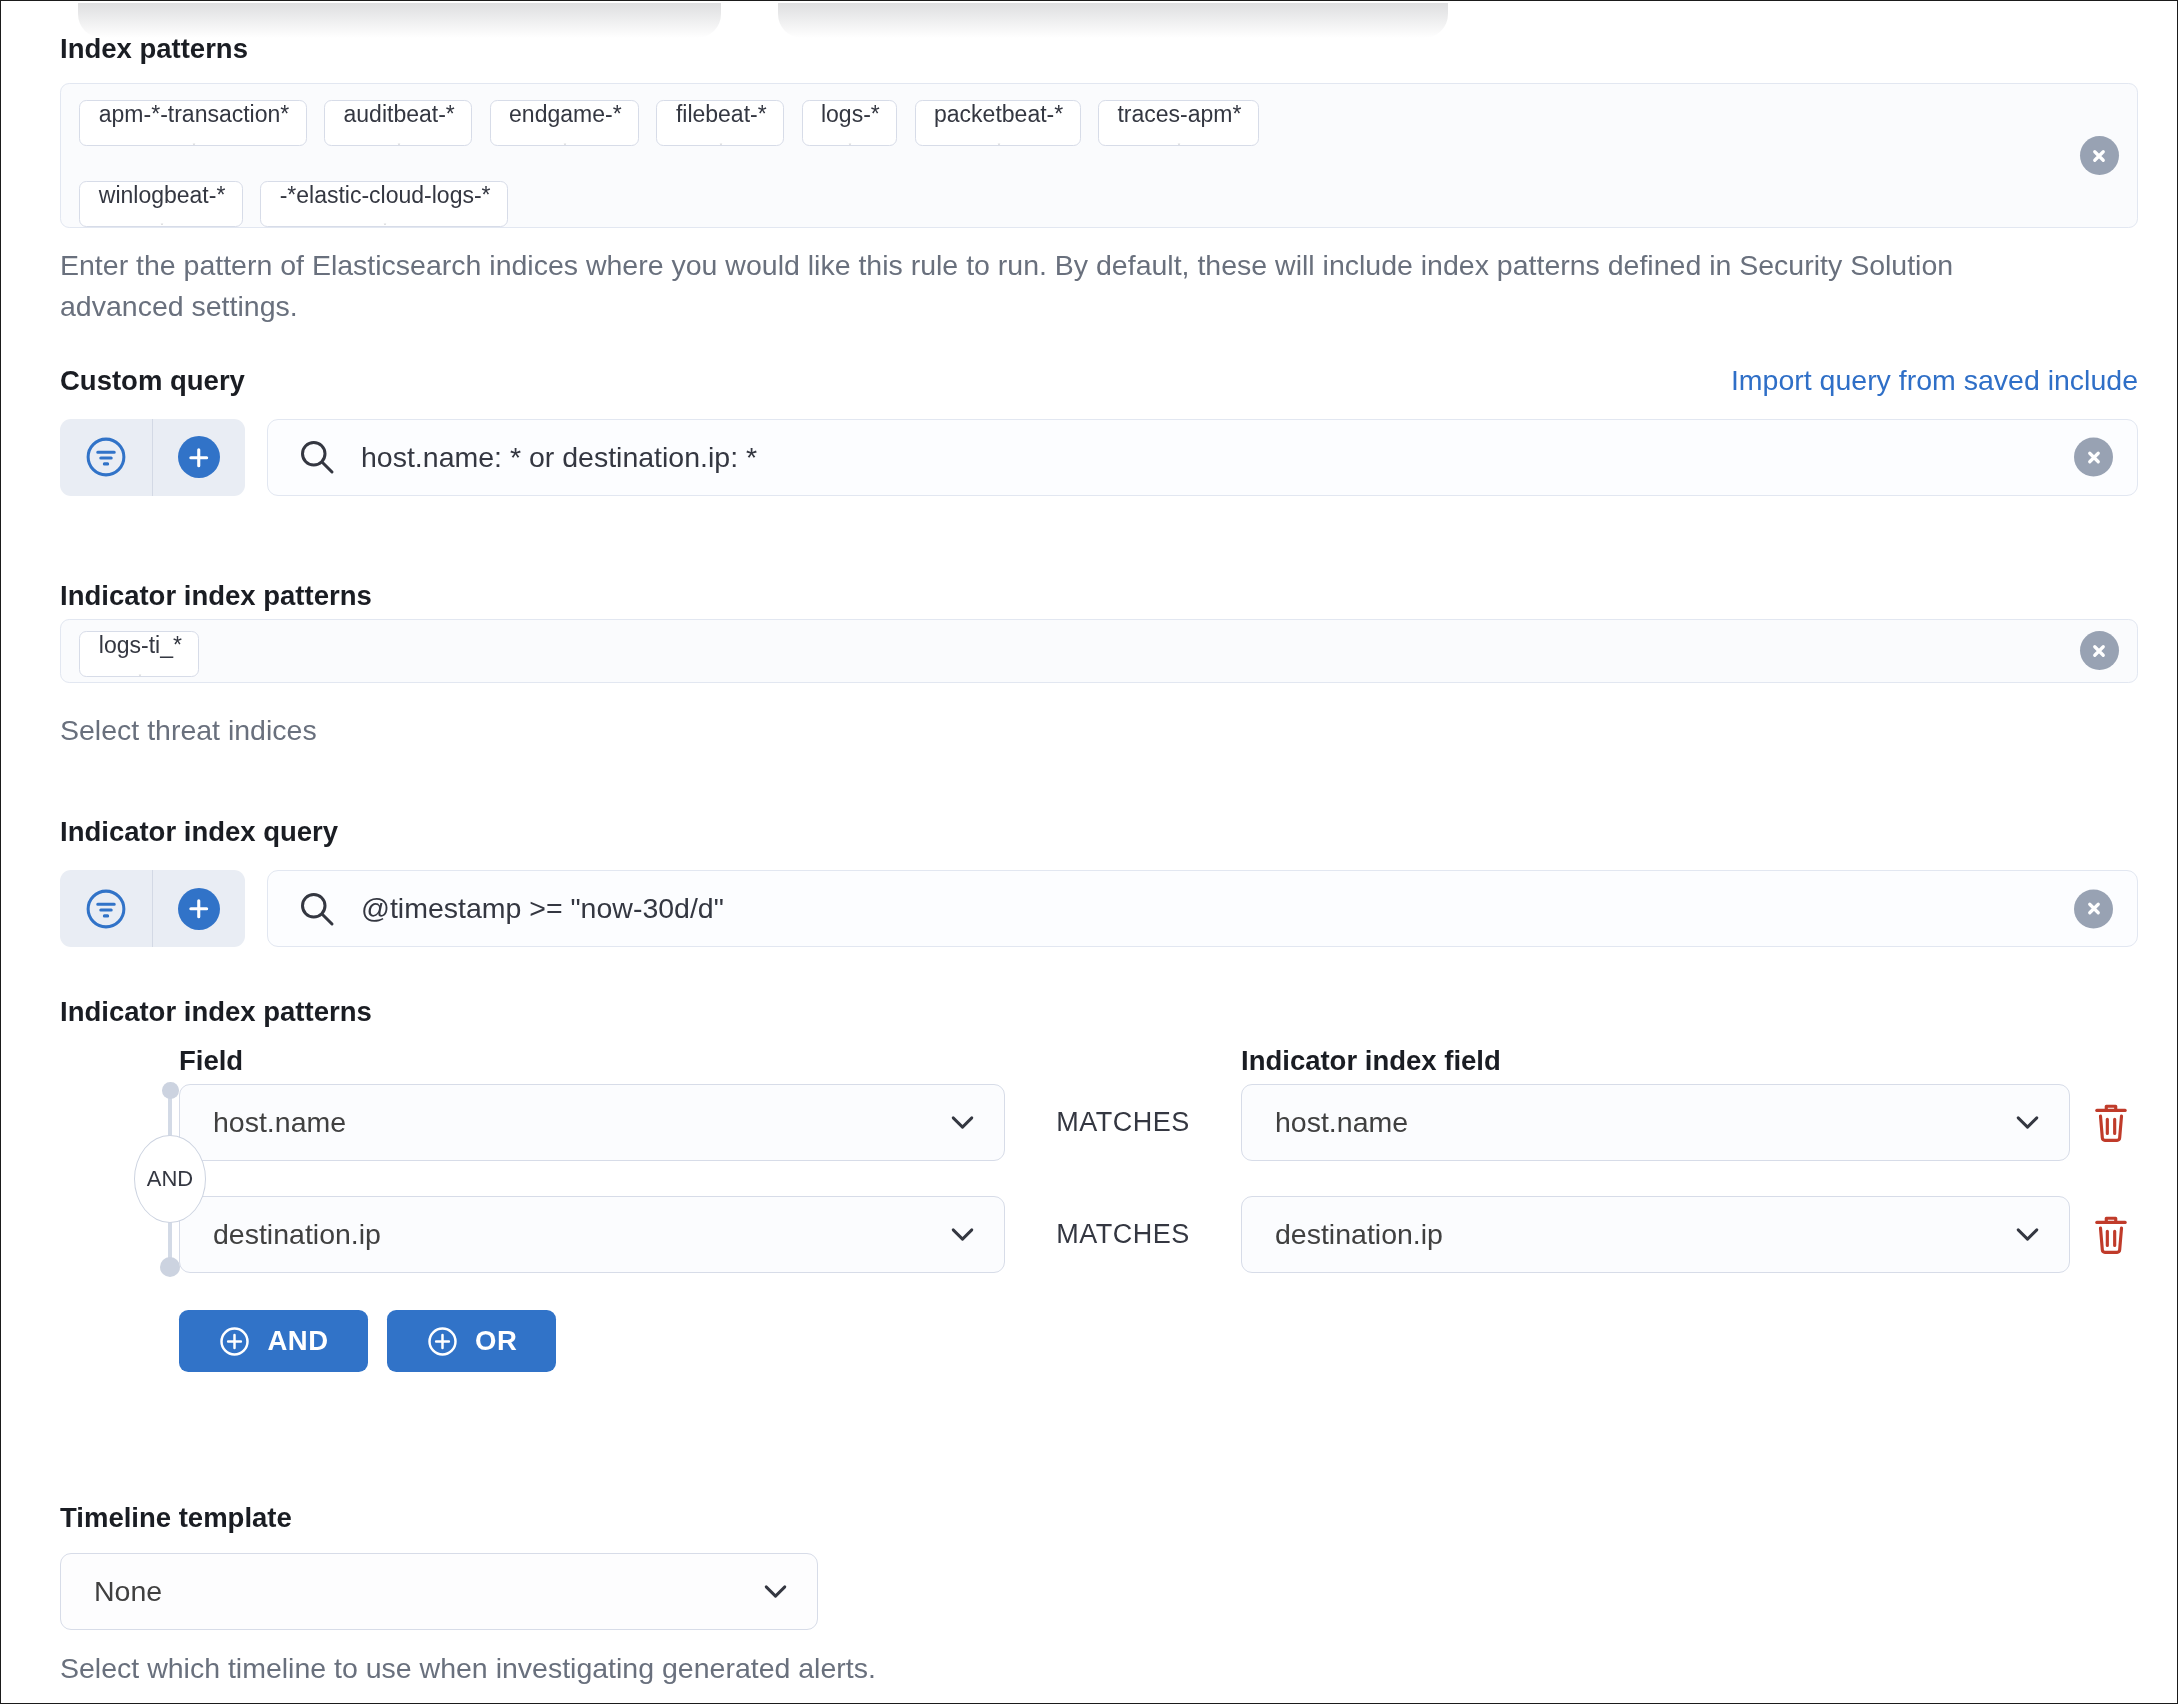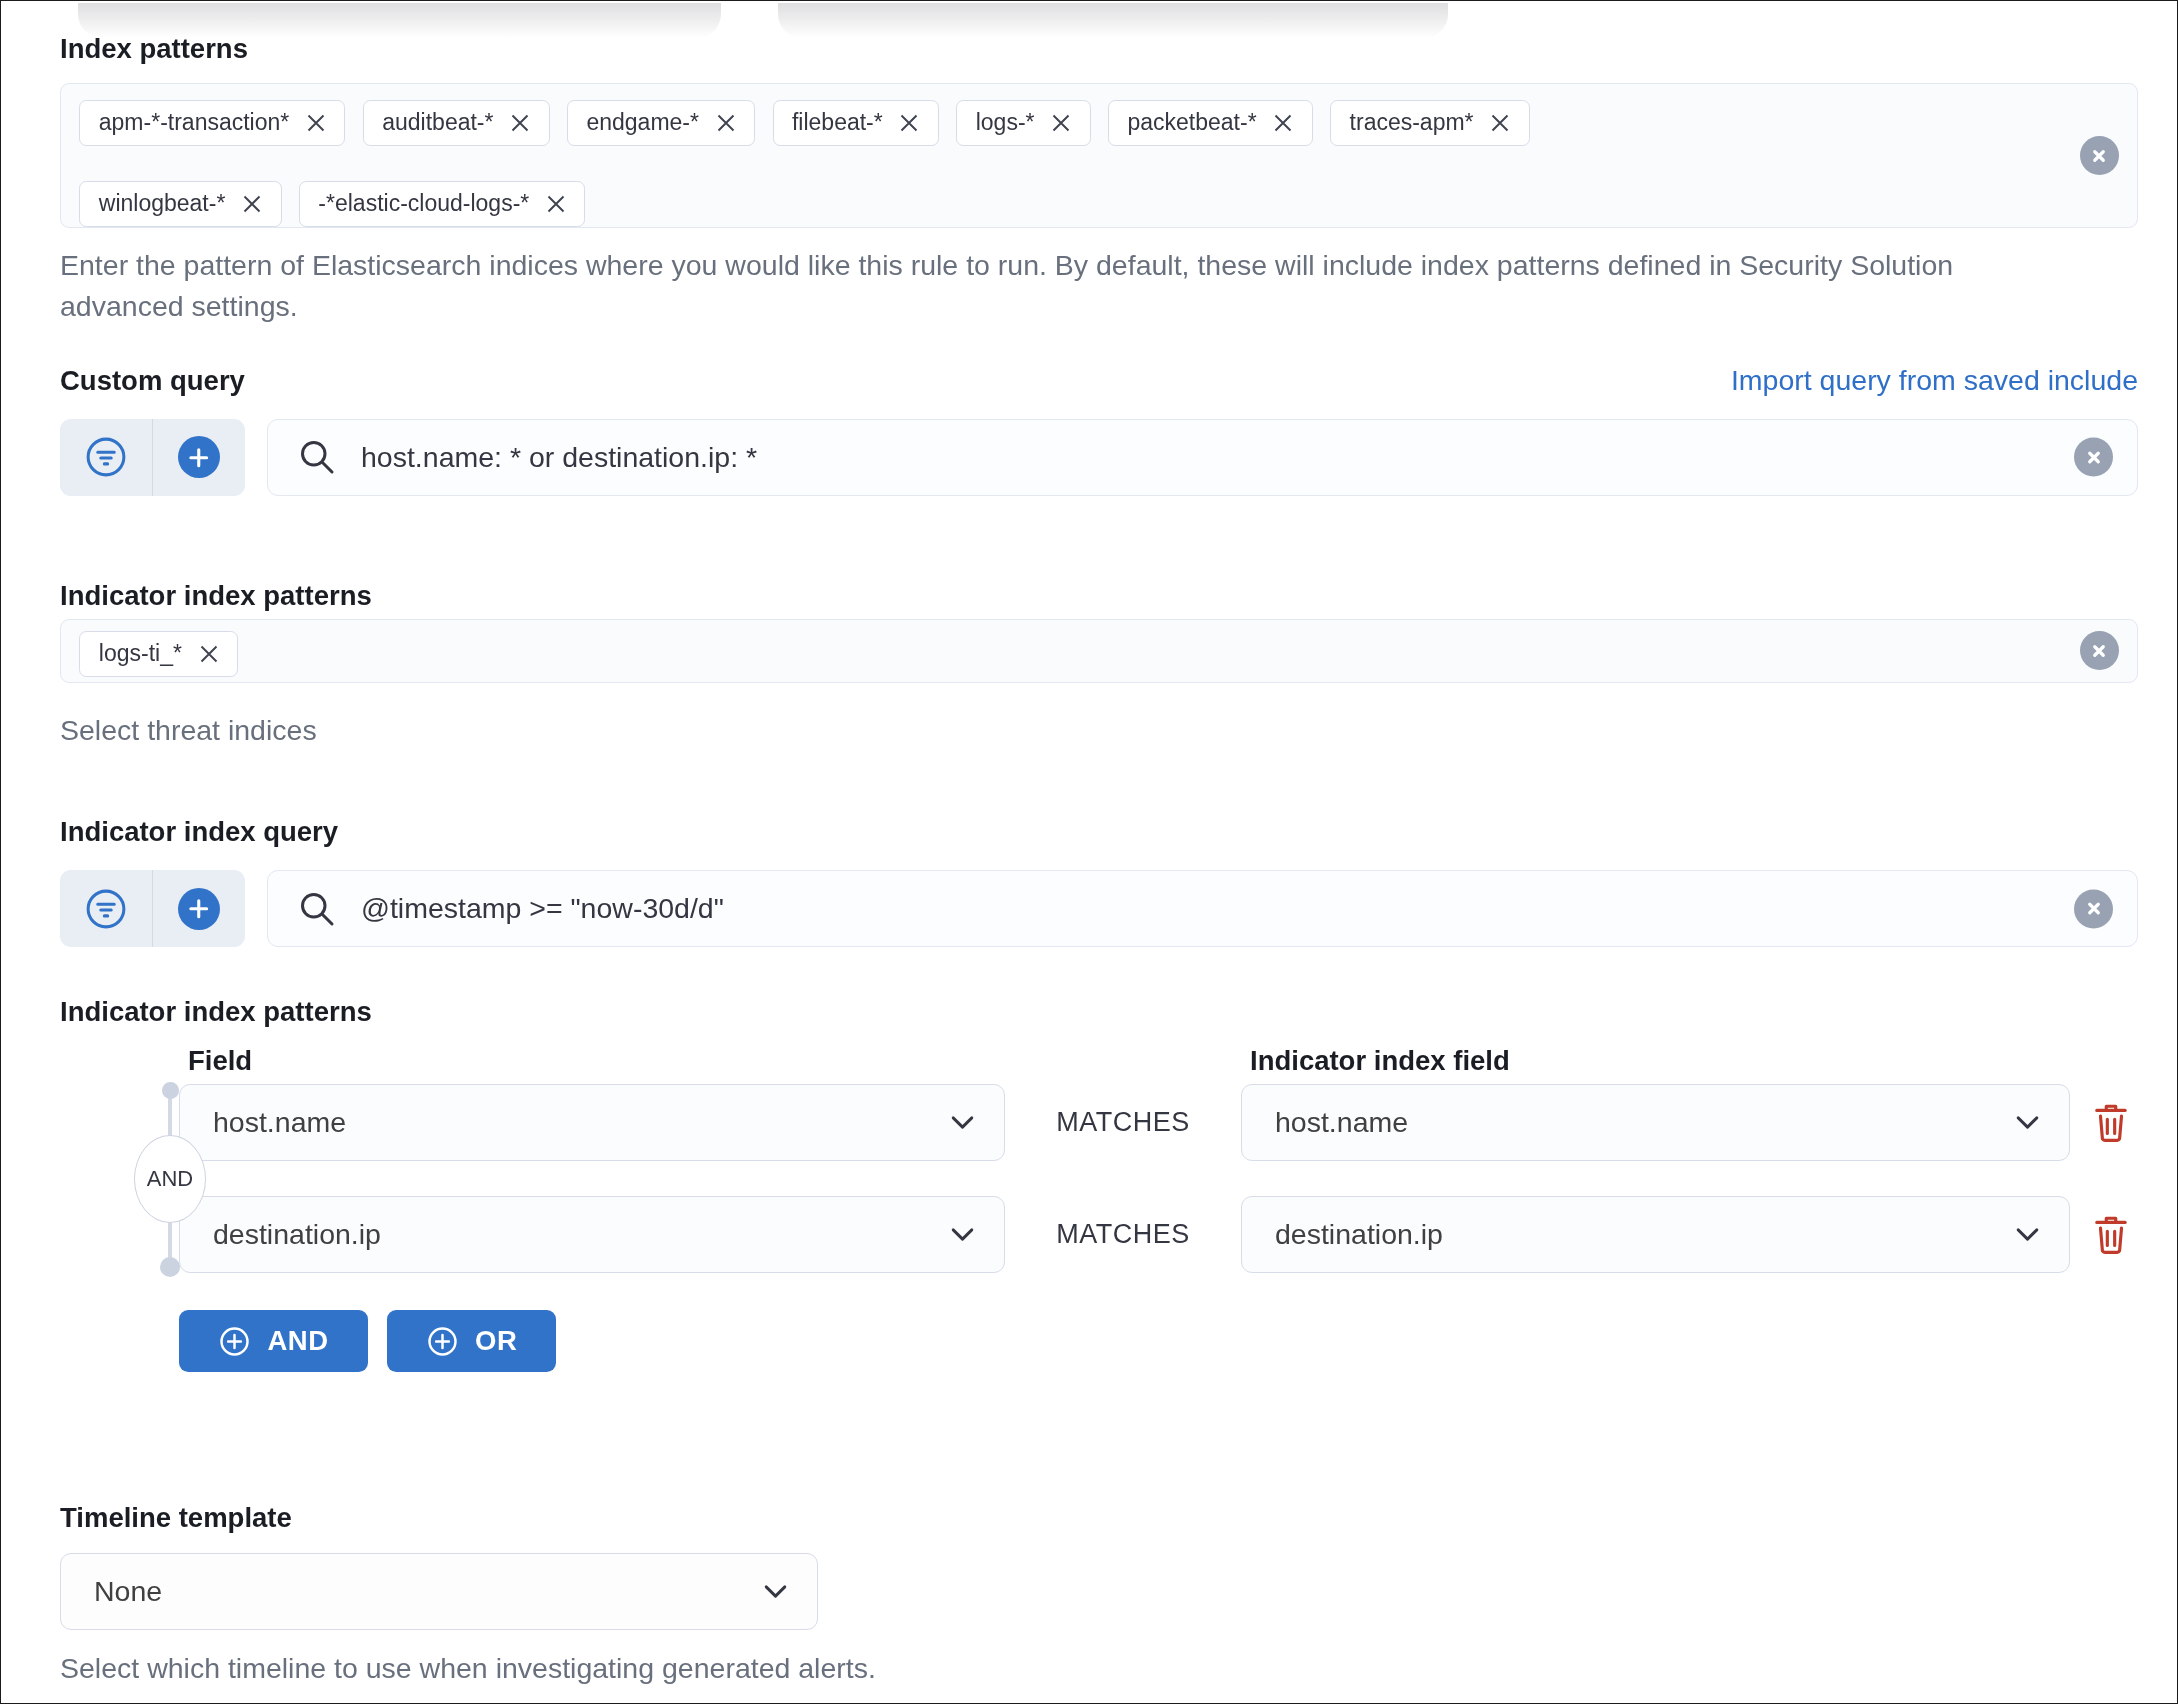--- a/index.html
+++ b/index.html
@@ -25,21 +25,21 @@
     display:flex;align-items:stretch;
   }
   .combo-tags{flex:1;display:flex;flex-wrap:wrap;gap:17.4px 17.4px;align-content:flex-start;}
   .combo-box.tall{height:145px;padding:15.6px 18.4px;margin-top:18.4px;}
   .combo-box.short{height:64px;padding:11px 18.4px;margin-top:7px;}
   .flex-break{flex-basis:100%;height:0;}
   .pill{
     box-sizing:border-box;height:46px;padding:0 16.5px 0 18.4px;background:#fff;
     border:1.8px solid #d7dce8;border-radius:7.3px;
     display:inline-flex;align-items:center;gap:14.7px;
-    font-size:23px;font-weight:500;color:#343741;white-space:nowrap;
+    font-size:23px;font-weight:500;color:#343741;white-space:nowrap;flex-direction:column;
   }
   .pill svg{display:block;}
   .clear-col{display:flex;align-items:center;}
   .clear-btn{
     width:39px;height:39px;border-radius:50%;background:#98a2b3;border:none;padding:0;
     display:flex;align-items:center;justify-content:center;cursor:pointer;flex:0 0 auto;
   }
 
   
   .label-row{display:flex;justify-content:space-between;align-items:flex-end;}
@@ -59,21 +59,21 @@
   .qb-input{
     flex:1;position:relative;box-sizing:border-box;background:#fcfdff;
     border:1.8px solid #e2e7f1;border-radius:11px;
     display:flex;align-items:center;gap:24px;padding:0 92px 0 29px;
     font-size:28.5px;color:#343741;cursor:text;
   }
   .qb-input .clear-btn{position:absolute;right:24px;top:50%;transform:translateY(-50%);}
 
   
   .map-cols{display:grid;grid-template-columns:119px 826px 236px 829px 67px;align-items:center;}
-  .col-label{font-size:27.5px;font-weight:700;color:#1a1d23;margin-left:9px;}
+  .col-label{font-size:27.5px;font-weight:700;color:#1a1d23;}
   .map-rows{position:relative;margin-top:7.3px;}
   .map-row{height:77px;}
   .map-row.first{margin-bottom:35px;}
   .select{
     box-sizing:border-box;height:77px;background:#fbfcfe;border:1.8px solid #d7dce8;border-radius:11px;
     display:flex;align-items:center;justify-content:space-between;
     padding:0 26px 0 33px;font-size:28.5px;color:#404040;cursor:pointer;
   }
   .matches{text-align:center;font-size:27px;color:#343741;letter-spacing:0.5px;}
   .trash-cell{display:flex;justify-content:flex-end;padding-right:5.5px;}

